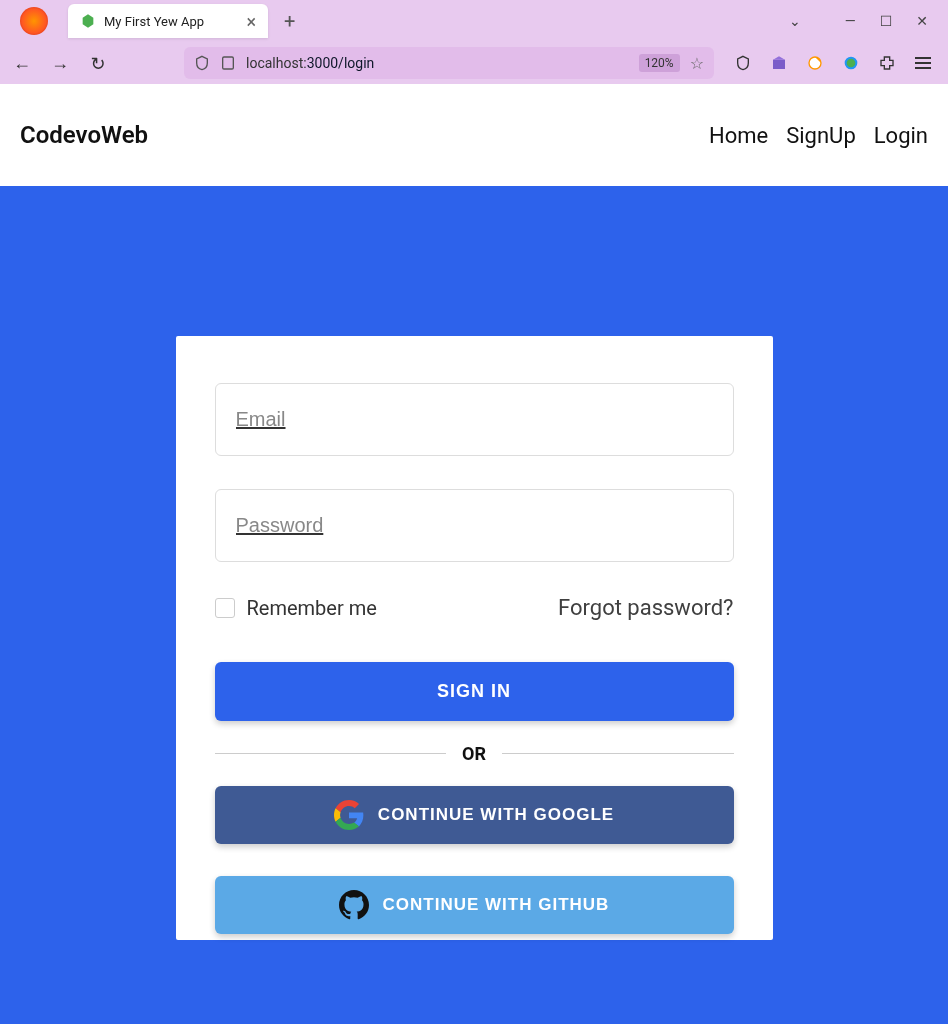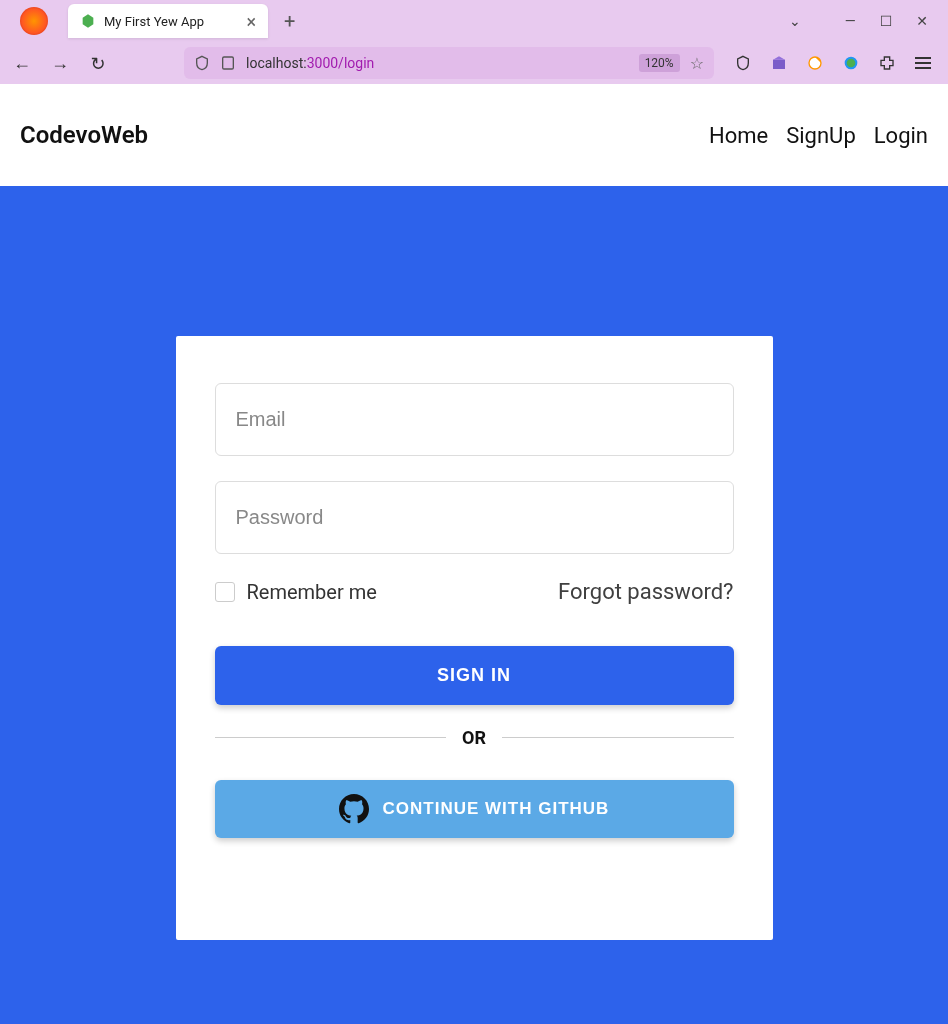--- a/index.html
+++ b/index.html
@@ -16,38 +16,38 @@
     .new-tab { font-size: 20px; color: #555; margin-left: 8px; cursor: pointer; }
     .window-controls { margin-left: auto; display: flex; gap: 24px; color: #444; align-items: center; padding-right: 12px; }
     .window-controls span { font-size: 14px; cursor: pointer; }
     .chevron-ctl { font-size: 16px; margin-right: 20px; }
     
     .address-bar-row { height: 42px; display: flex; align-items: center; padding: 0 10px; gap: 14px; }
     .nav-icon { font-size: 18px; color: #333; cursor: pointer; width: 24px; text-align: center; }
     .address-bar { flex: 0 0 530px; margin-left: 60px; background: rgba(214,163,225,0.35); border-radius: 6px; height: 32px; display: flex; align-items: center; padding: 0 10px; gap: 10px; }
     .address-icon { color: #555; font-size: 14px; }
     .url-text { font-size: 14px; color: #333; flex: 1; }
-    .url-text .dim { color: #a21caf; }
+    .url-text .dim { color: #0f172a; }
     .zoom-badge { background: rgba(160,100,180,0.3); border-radius: 3px; padding: 2px 6px; font-size: 12px; color: #333; }
     .star-icon { color: #666; font-size: 16px; }
     .toolbar-right { margin-left: auto; display: flex; gap: 18px; align-items: center; padding-right: 6px; }
     .toolbar-icon { width: 18px; height: 18px; display: flex; align-items: center; justify-content: center; cursor: pointer; }
     .hamburger { display: flex; flex-direction: column; gap: 3px; }
     .hamburger span { width: 16px; height: 2px; background: #333; }
     
     
     .page-header { background: #fff; height: 102px; display: flex; align-items: center; padding: 0 20px; }
     .brand { font-size: 24px; font-weight: 600; color: #111; }
     .nav-links { margin-left: auto; display: flex; gap: 18px; justify-content: flex-end; }
     .nav-link { font-size: 22px; color: #111; text-decoration: none; cursor: pointer; }
     
     .blue-area { background: #2d62eb; min-height: 849px; padding-top: 150px; display: flex; justify-content: center; }
     .login-card { background: #fff; width: 597px; height: 604px; border-radius: 2px; padding: 47px 39px; }
     
-    .input-field { width: 100%; height: 73px; border: 1px solid #ddd; border-radius: 6px; padding: 0 20px; font-size: 20px; color: #333; outline: none; margin-bottom: 25px; }
+    .input-field { width: 100%; height: 73px; border: 1px solid #ddd; border-radius: 6px; padding: 0 20px; font-size: 20px; color: #333; outline: none; margin-bottom: 33px; text-decoration: underline; }
     .input-field::placeholder { color: #888; }
     
     .remember-row { display: flex; align-items: center; justify-content: space-between; margin-bottom: 42px; }
     .remember-left { display: flex; align-items: center; gap: 12px; }
     .checkbox { width: 20px; height: 20px; border: 1px solid #ccc; border-radius: 3px; cursor: pointer; }
     .remember-label { font-size: 20px; color: #333; }
     .forgot-link { font-size: 22px; color: #404040; text-decoration: none; cursor: pointer; }
     
     .signin-btn { width: 100%; height: 59px; background: #2d62eb; color: #fff; border: none; border-radius: 6px; font-size: 18px; font-weight: 700; letter-spacing: 1px; cursor: pointer; box-shadow: 0 3px 6px rgba(0,0,0,0.2); }
     
@@ -159,20 +159,29 @@
     </div>
     
     <button class="signin-btn">SIGN IN</button>
     
     <div class="divider">
       <div class="divider-line"></div>
       <span class="divider-text">OR</span>
       <div class="divider-line"></div>
     </div>
     
+    <button class="social-btn google-btn">
+      <svg class="social-icon" viewBox="0 0 48 48">
+        <path fill="#EA4335" d="M24 9.5c3.54 0 6.71 1.22 9.21 3.6l6.85-6.85C35.9 2.38 30.47 0 24 0 14.62 0 6.51 5.38 2.56 13.22l7.98 6.19C12.43 13.72 17.74 9.5 24 9.5z"></path>
+        <path fill="#4285F4" d="M46.98 24.55c0-1.57-.15-3.09-.38-4.55H24v9.02h12.94c-.58 2.96-2.26 5.48-4.78 7.18l7.73 6c4.51-4.18 7.09-10.36 7.09-17.65z"></path>
+        <path fill="#FBBC05" d="M10.53 28.59c-.48-1.45-.76-2.99-.76-4.59s.27-3.14.76-4.59l-7.98-6.19C.92 16.46 0 20.12 0 24c0 3.88.92 7.54 2.56 10.78l7.97-6.19z"></path>
+        <path fill="#34A853" d="M24 48c6.48 0 11.93-2.13 15.89-5.81l-7.73-6c-2.15 1.45-4.92 2.3-8.16 2.3-6.26 0-11.57-4.22-13.47-9.91l-7.98 6.19C6.51 42.62 14.62 48 24 48z"></path>
+      </svg>
+      <span>CONTINUE WITH GOOGLE</span>
+    </button>
     
     <button class="social-btn github-btn">
       <svg class="social-icon" viewBox="0 0 24 24">
         <path fill="#111" d="M12 0C5.37 0 0 5.37 0 12c0 5.3 3.438 9.8 8.205 11.385.6.113.82-.258.82-.577 0-.285-.01-1.04-.015-2.04-3.338.724-4.042-1.61-4.042-1.61-.546-1.385-1.335-1.755-1.335-1.755-1.087-.744.084-.729.084-.729 1.205.084 1.838 1.236 1.838 1.236 1.07 1.835 2.809 1.305 3.495.998.108-.776.417-1.305.76-1.605-2.665-.3-5.466-1.332-5.466-5.93 0-1.31.465-2.38 1.235-3.22-.135-.303-.54-1.523.105-3.176 0 0 1.005-.322 3.3 1.23.96-.267 1.98-.399 3-.405 1.02.006 2.04.138 3 .405 2.28-1.552 3.285-1.23 3.285-1.23.645 1.653.24 2.873.12 3.176.765.84 1.23 1.91 1.23 3.22 0 4.61-2.805 5.625-5.475 5.92.42.36.81 1.096.81 2.22 0 1.606-.015 2.896-.015 3.286 0 .315.21.69.825.57C20.565 21.795 24 17.295 24 12c0-6.63-5.37-12-12-12z"></path>
       </svg>
       <span>CONTINUE WITH GITHUB</span>
     </button>
   </div>
 </div>
 

